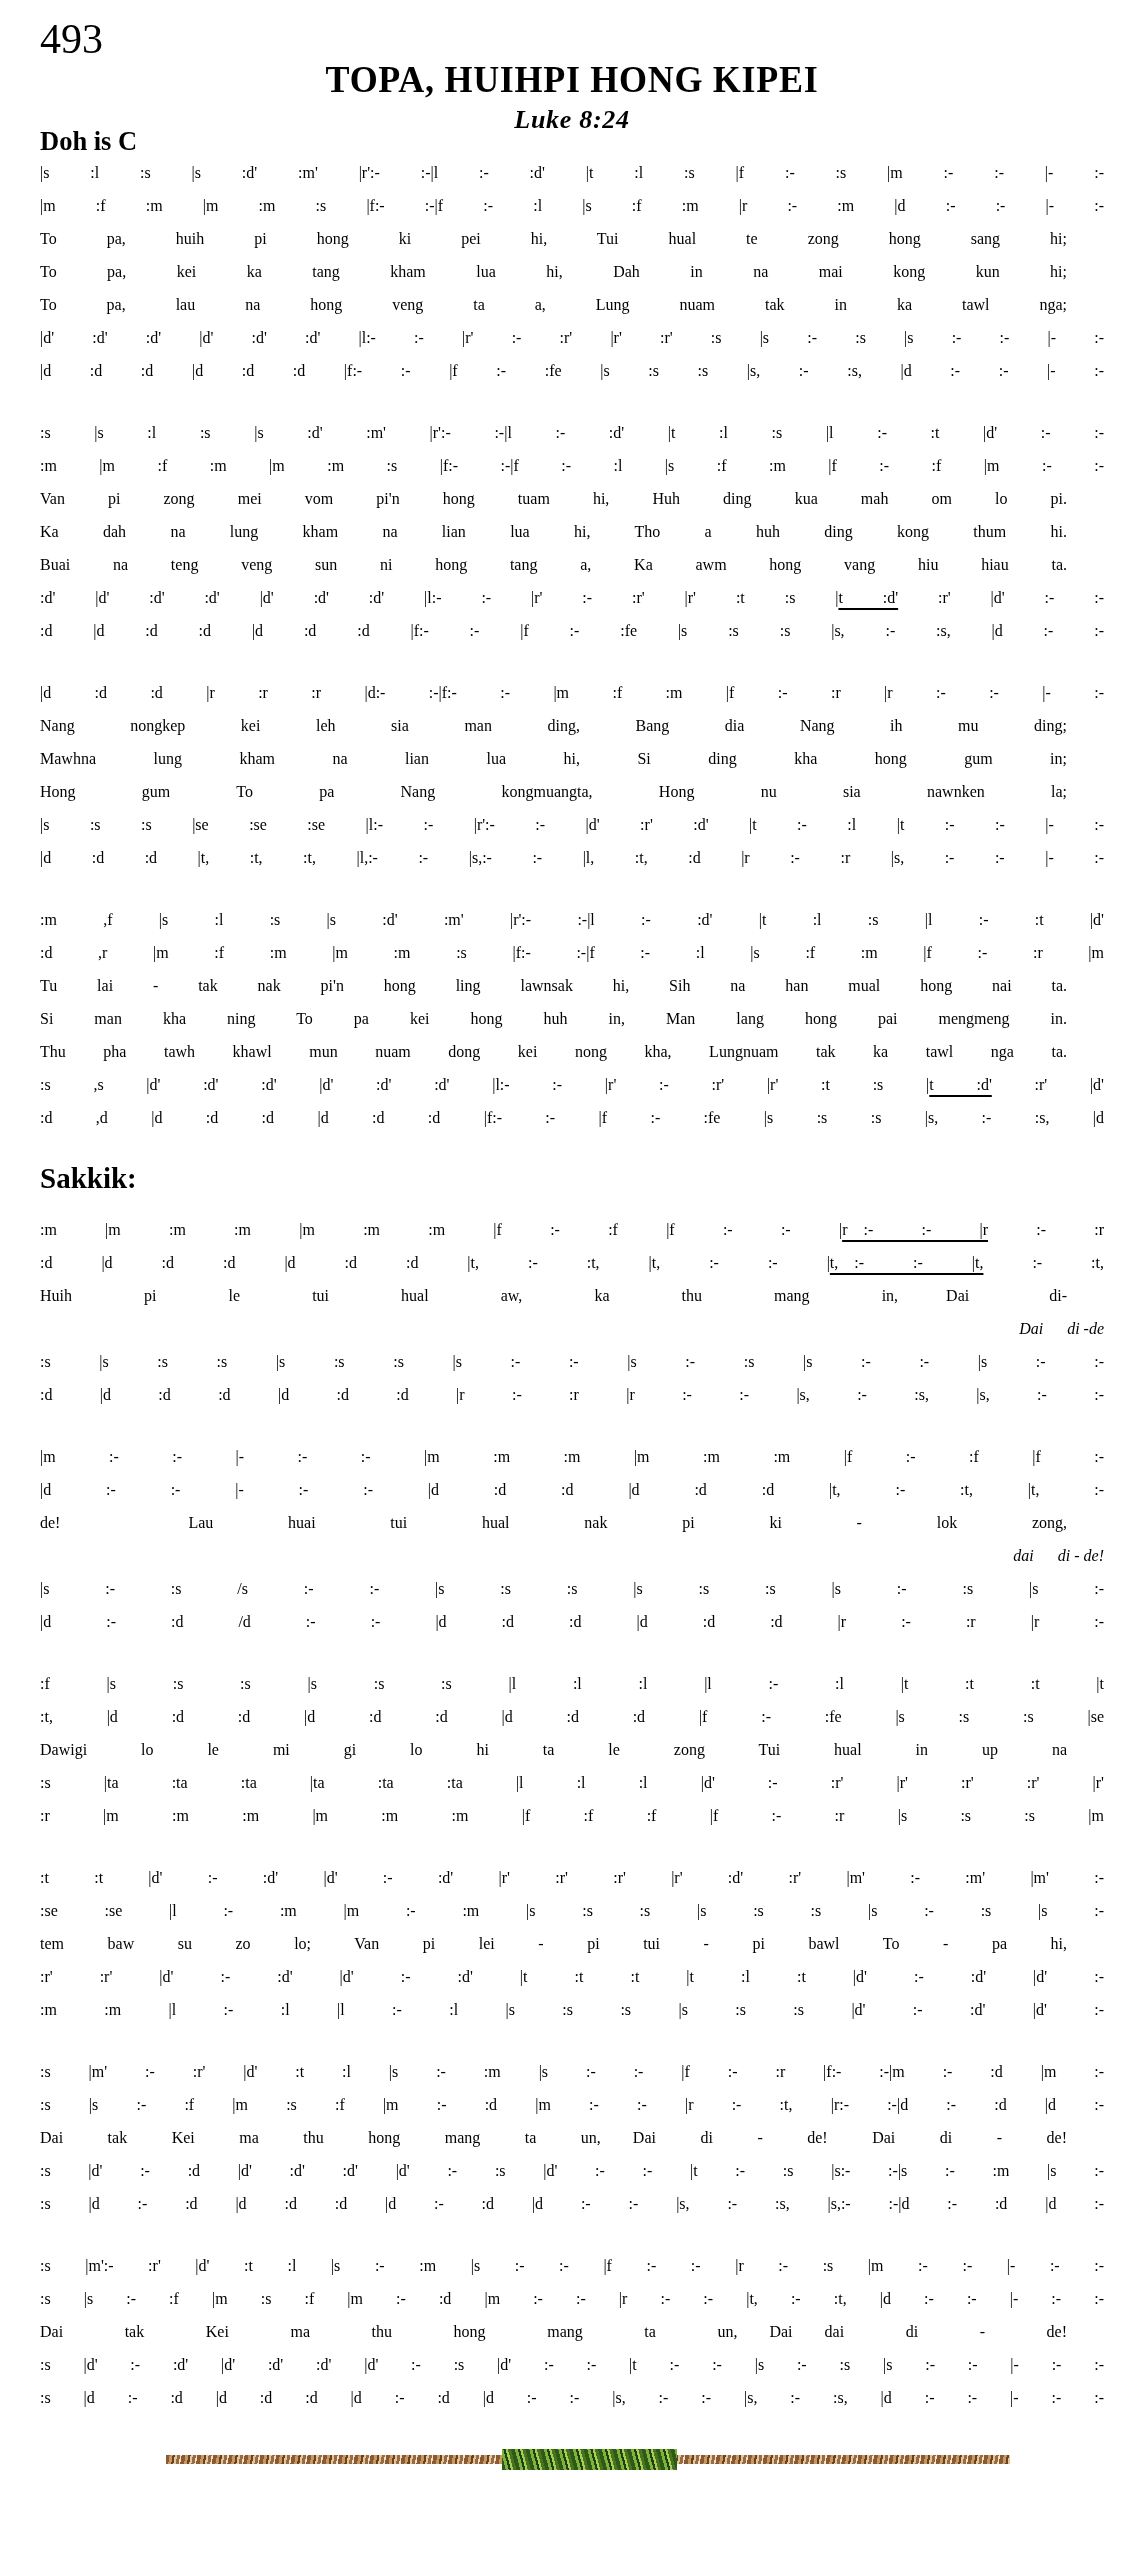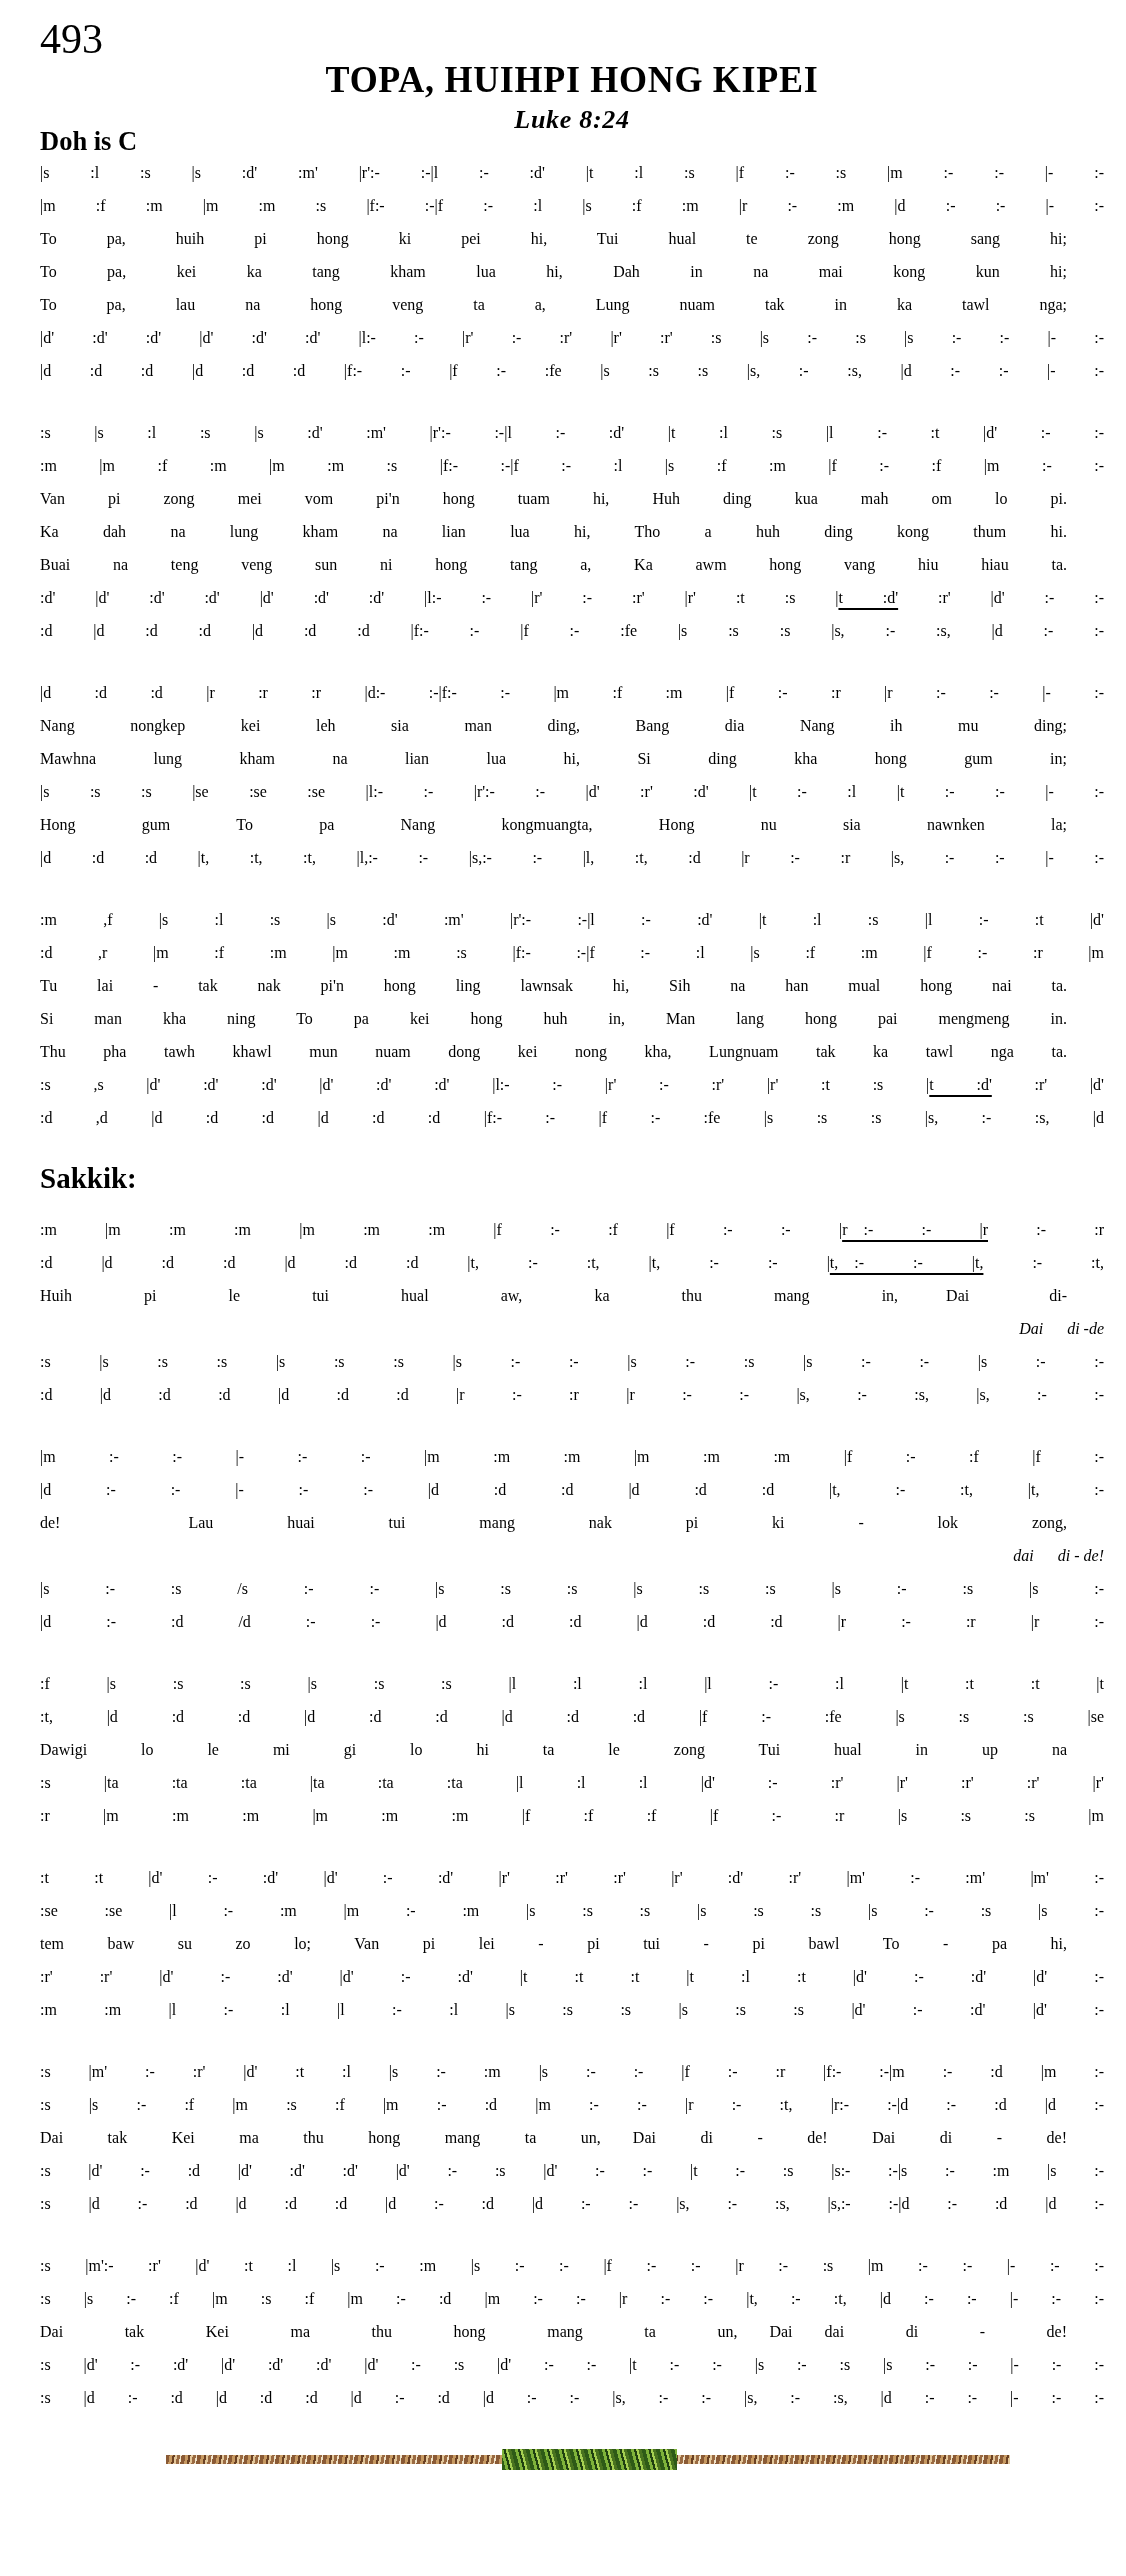--- a/index.html
+++ b/index.html
@@ -90,22 +90,22 @@
         <div class="line lyric">Van pi zong mei vom pi'n hong tuam hi, Huh ding kua mah om lo pi.</div>
         <div class="line lyric">Ka dah na lung kham na lian lua hi, Tho a huh ding kong thum hi.</div>
         <div class="line lyric">Buai na teng veng sun ni hong tang a, Ka awm hong vang hiu hiau ta.</div>
         <div class="line notation">:d' |d' :d' :d' |d' :d' :d' |l:- :- |r' :- :r' |r' :t :s |<span class="ul">t :d'</span> :r' |d' :- :-</div>
         <div class="line notation">:d |d :d :d |d :d :d |f:- :- |f :- :fe |s :s :s |s, :- :s, |d :- :-</div>
       </div>
       <div class="system">
         <div class="line notation">|d :d :d |r :r :r |d:- :-|f:- :- |m :f :m |f :- :r |r :- :- |- :-</div>
         <div class="line lyric">Nang nongkep kei leh sia man ding, Bang dia Nang ih mu ding;</div>
         <div class="line lyric">Mawhna lung kham na lian lua hi, Si ding kha hong gum in;</div>
+        <div class="line lyric">Hong gum To pa Nang kongmuangta, Hong nu sia nawnken la;</div>
         <div class="line notation">|s :s :s |se :se :se |l:- :- |r':- :- |d' :r' :d' |t :- :l |t :- :- |- :-</div>
-        <div class="line lyric">Hong gum To pa Nang kongmuangta, Hong nu sia nawnken la;</div>
         <div class="line notation">|d :d :d |t, :t, :t, |l,:- :- |s,:- :- |l, :t, :d |r :- :r |s, :- :- |- :-</div>
       </div>
       <div class="system">
         <div class="line notation">:m ,f |s :l :s |s :d' :m' |r':- :-|l :- :d' |t :l :s |l :- :t |d'</div>
         <div class="line notation">:d ,r |m :f :m |m :m :s |f:- :-|f :- :l |s :f :m |f :- :r |m</div>
         <div class="line lyric">Tu lai - tak nak pi'n hong ling lawnsak hi, Sih na han mual hong nai ta.</div>
         <div class="line lyric">Si man kha ning To pa kei hong huh in, Man lang hong pai mengmeng in.</div>
         <div class="line lyric">Thu pha tawh khawl mun nuam dong kei nong kha, Lungnuam tak ka tawl nga ta.</div>
         <div class="line notation">:s ,s |d' :d' :d' |d' :d' :d' |l:- :- |r' :- :r' |r' :t :s |<span class="ul">t :d'</span> :r' |d'</div>
         <div class="line notation">:d ,d |d :d :d |d :d :d |f:- :- |f :- :fe |s :s :s |s, :- :s, |d</div>
@@ -115,21 +115,21 @@
         <div class="line notation">:m |m :m :m |m :m :m |f :- :f |f :- :- |<span class="ul">r :- :- |r</span> :- :r</div>
         <div class="line notation">:d |d :d :d |d :d :d |t, :- :t, |t, :- :- |<span class="ul">t, :- :- |t,</span> :- :t,</div>
         <div class="line lyric">Huih pi le tui hual aw, ka thu mang in,   Dai     di-</div>
         <div class="line echo echo-right">Dai  di -de</div>
         <div class="line notation">:s |s :s :s |s :s :s |s :- :- |s :- :s |s :- :- |s :- :-</div>
         <div class="line notation">:d |d :d :d |d :d :d |r :- :r |r :- :- |s, :- :s, |s, :- :-</div>
       </div>
       <div class="system">
         <div class="line notation">|m :- :- |- :- :- |m :m :m |m :m :m |f :- :f |f :-</div>
         <div class="line notation">|d :- :- |- :- :- |d :d :d |d :d :d |t, :- :t, |t, :-</div>
-        <div class="line lyric">de!        Lau huai tui mang nak pi ki - lok zong,</div>
+        <div class="line lyric">de!        Lau huai tui hual nak pi ki - lok zong,</div>
         <div class="line echo">dai  di - de!</div>
         <div class="line notation">|s :- :s /s :- :- |s :s :s |s :s :s |s :- :s |s :-</div>
         <div class="line notation">|d :- :d /d :- :- |d :d :d |d :d :d |r :- :r |r :-</div>
       </div>
       <div class="system">
         <div class="line notation">:f |s :s :s |s :s :s |l :l :l |l :- :l |t :t :t |t</div>
         <div class="line notation">:t, |d :d :d |d :d :d |d :d :d |f :- :fe |s :s :s |se</div>
         <div class="line lyric">Dawigi lo le mi gi lo hi ta le zong Tui hual in up na</div>
         <div class="line notation">:s |ta :ta :ta |ta :ta :ta |l :l :l |d' :- :r' |r' :r' :r' |r'</div>
         <div class="line notation">:r |m :m :m |m :m :m |f :f :f |f :- :r |s :s :s |m</div>

